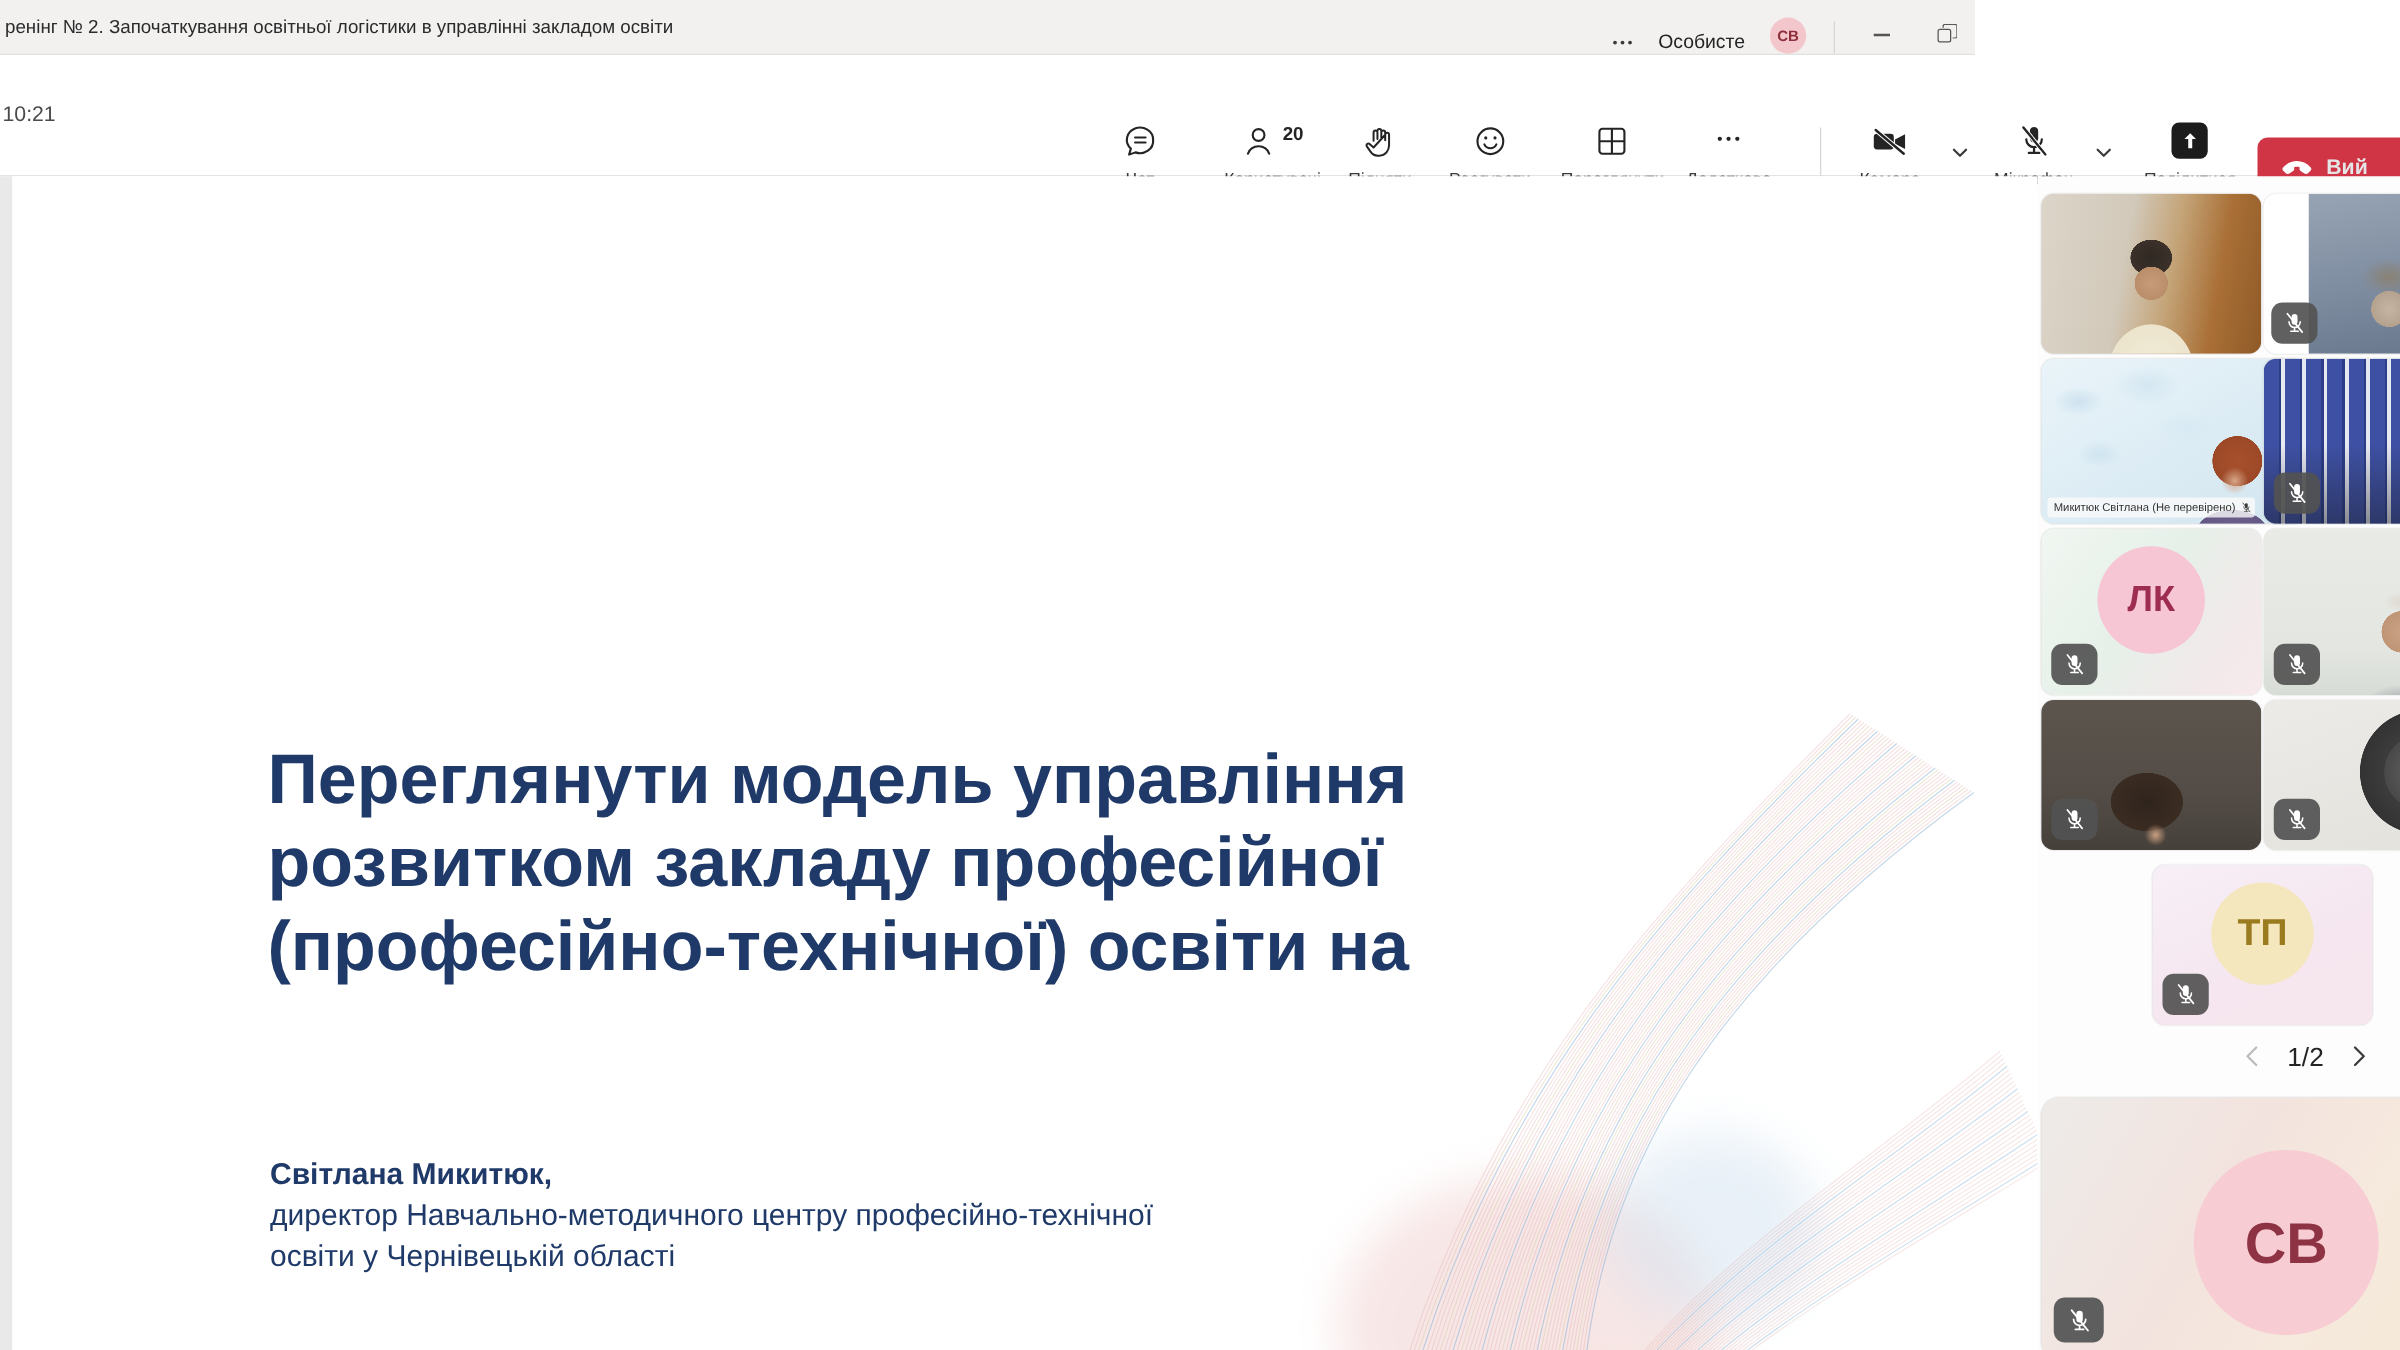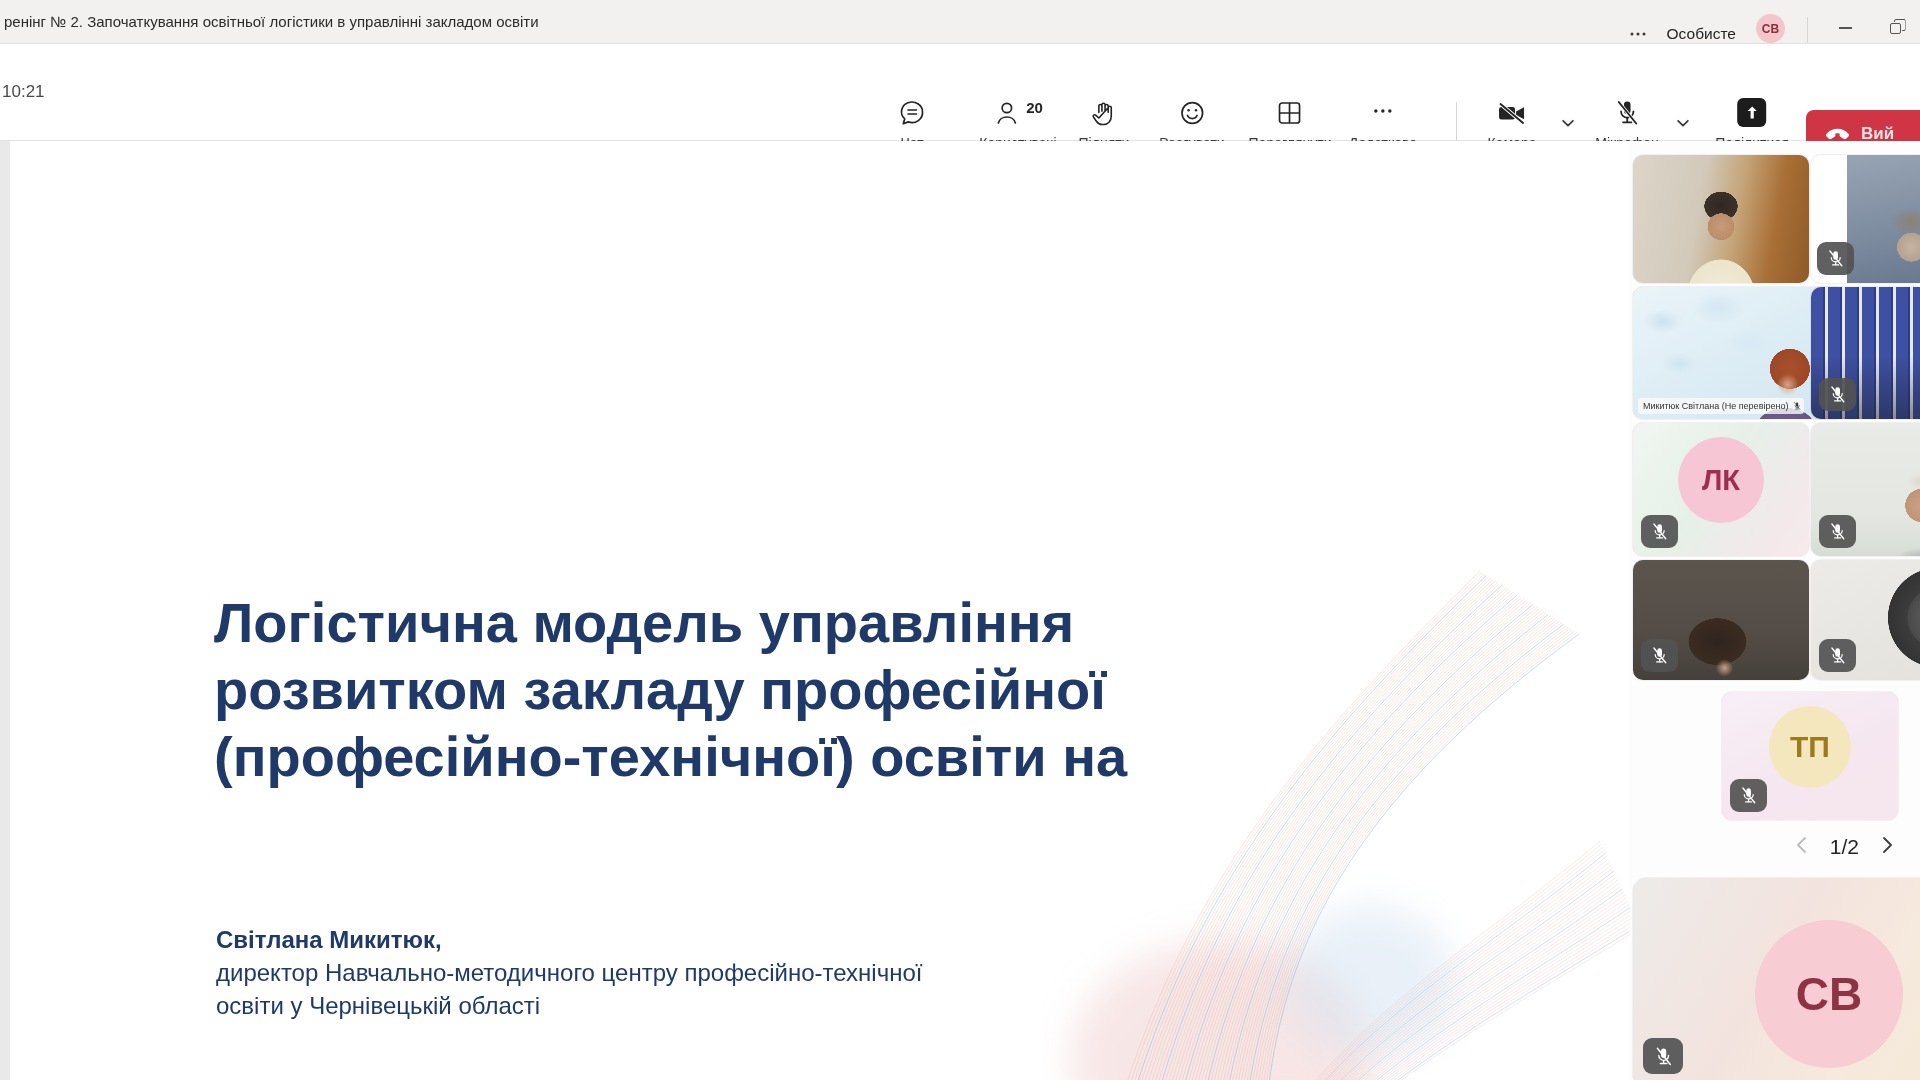--- a/index.html
+++ b/index.html
@@ -1,21 +1,21 @@
 <!DOCTYPE html>
 <html><head>
 <meta charset="utf-8">
 <style>
   *{margin:0;padding:0;box-sizing:border-box}
   html,body{width:1920px;height:1080px;overflow:hidden;background:#fff;
     font-family:"Liberation Sans",sans-serif;-webkit-font-smoothing:antialiased}
   .app{position:relative;width:1920px;height:1080px;overflow:hidden;background:#fff}
 
   
-  .titlebar{position:absolute;left:0;top:0;width:1920px;height:44px;background:#f2f1f0;
+  .titlebar{position:absolute;left:0;top:0;width:1580px;height:44px;background:#f2f1f0;
     border-bottom:1px solid #e2e1e0;display:flex;align-items:center}
   .tb-title{position:absolute;left:4px;top:0;height:100%;display:flex;align-items:center;
     font-size:15px;color:#2b2b2b;white-space:nowrap}
   .tb-right{position:absolute;right:10px;top:0;height:100%;display:flex;align-items:flex-end;gap:20px}
   .tb-ellipsis{display:flex;align-items:center;cursor:pointer}
   .tb-profile{font-size:15.5px;color:#242424;cursor:pointer}
   .tb-avatar{width:29px;height:29px;border-radius:50%;background:#f3c6cb;color:#8e2f3c;
     font-size:12px;font-weight:bold;display:flex;align-items:center;justify-content:center}
   .tb-div{width:1px;height:26px;background:#d8d7d6;margin:0 2px}
   .tb-btn{width:30px;height:30px;display:flex;align-items:center;justify-content:center;cursor:pointer}
@@ -379,21 +379,21 @@
           <path d="M593.6 372 C448.8 468 240.8 576.8 237.6 690" fill="none" stroke="rgba(228,170,165,0.28)" stroke-width="0.9"></path>
           <path d="M595 375 C450 470 240 580 240 690" fill="none" stroke="rgba(228,170,165,0.28)" stroke-width="0.9"></path>
           <path d="M596.4 378 C451.2 472 239.2 583.2 242.4 690" fill="none" stroke="rgba(228,170,165,0.28)" stroke-width="0.9"></path>
           <path d="M597.8 381 C452.4 474 238.4 586.4 244.8 690" fill="none" stroke="rgba(228,170,165,0.28)" stroke-width="0.9"></path>
           <path d="M599.2 384 C453.6 476 237.6 589.6 247.2 690" fill="none" stroke="rgba(130,170,210,0.4)" stroke-width="0.9"></path>
           <path d="M600.6 387 C454.8 478 236.8 592.8 249.6 690" fill="none" stroke="rgba(228,170,165,0.28)" stroke-width="0.9"></path>
         </g>
     </svg>
 
     <div class="slide-title">
-      <div>Логістична модель управління</div>
+      <div>Переглянути модель управління</div>
       <div>розвитком закладу професійної</div>
       <div>(професійно-технічної) освіти на</div>
     </div>
 
     <div class="author">
       <div><span class="a-name">Світлана Микитюк,</span></div>
       <div>директор Навчально-методичного центру професійно-технічної</div>
       <div>освіти у Чернівецькій області</div>
     </div>
 

